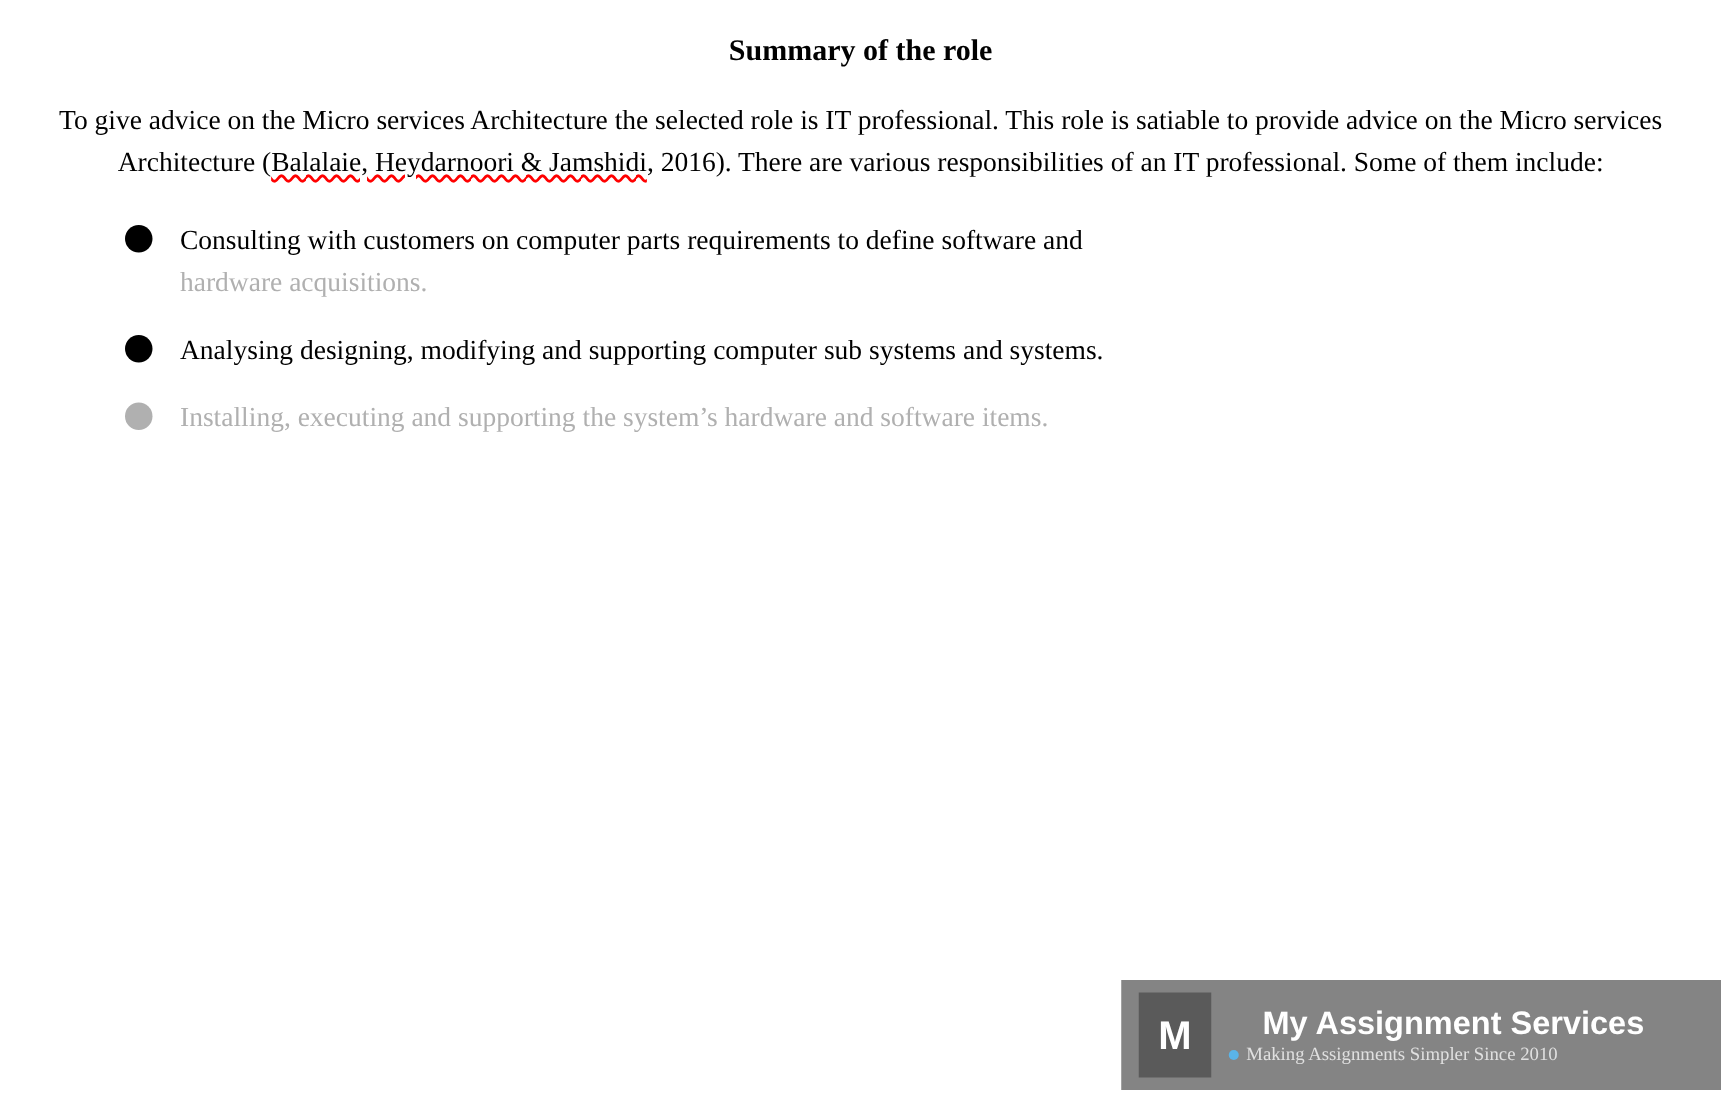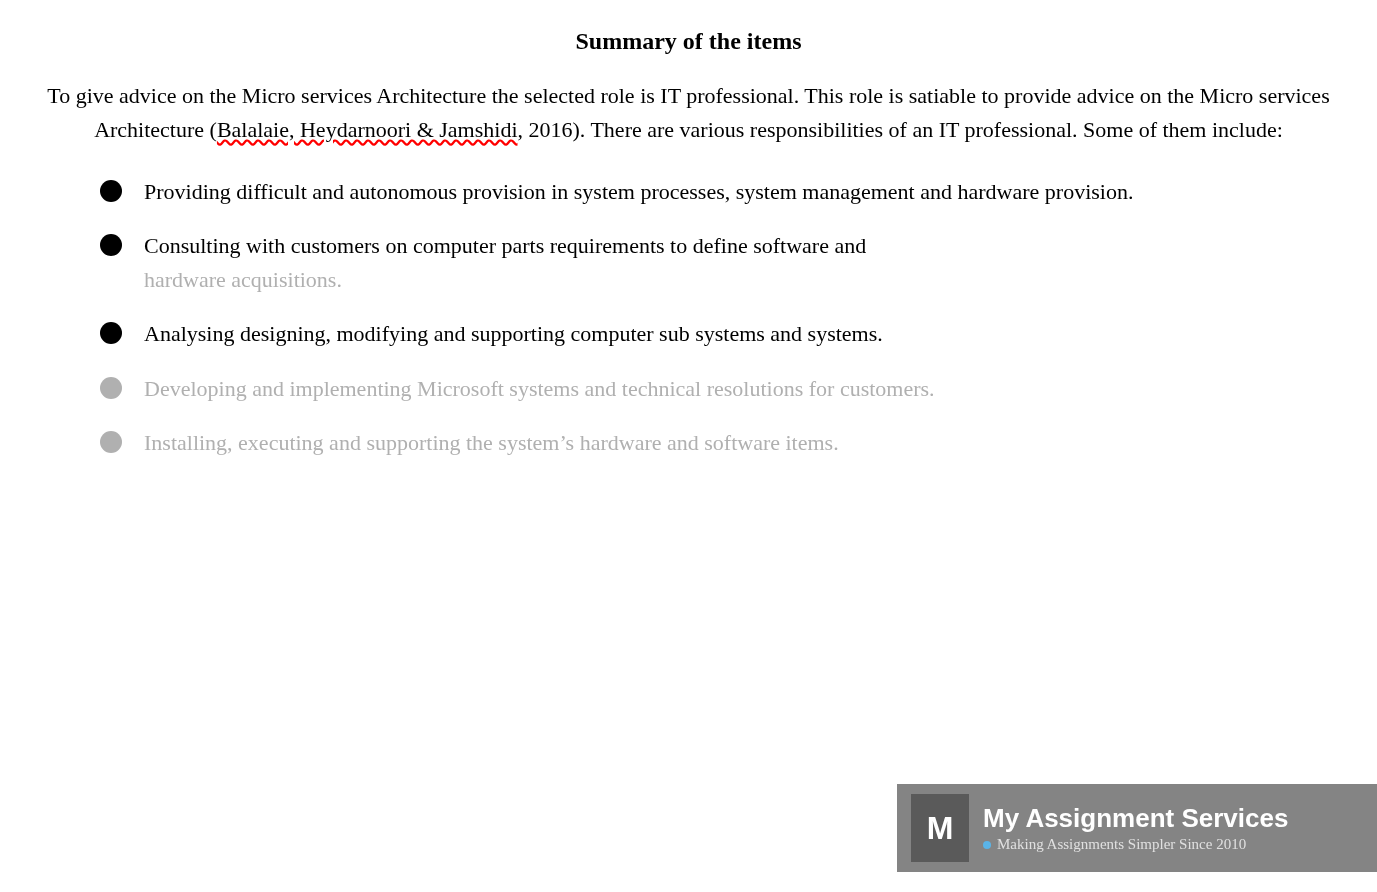--- a/index.html
+++ b/index.html
@@ -109,20 +109,21 @@
       display: flex;
       flex-direction: column;
     }
 
     .watermark-brand {
       font-size: 26px;
       font-weight: bold;
       color: #ffffff;
       font-family: Arial, sans-serif;
       white-space: nowrap;
+      margin-left: 27px;
     }
 
     .watermark-tagline {
       font-size: 15px;
       color: #e0e0e0;
       font-family: Liberation Serif, serif;
       white-space: nowrap;
       margin-top: 2px;
     }
 
@@ -131,50 +132,42 @@
       width: 8px;
       height: 8px;
       background: #5ab4e8;
       border-radius: 50%;
       margin-right: 6px;
     }
   </style>
 </head>
 <body>
 
-<div class="page-title">Summary of the items</div>
+<div class="page-title">Summary of the role</div>
 
 <div class="intro-paragraph">
   To give advice on the Micro services Architecture the selected role is IT professional. This role is satiable to provide advice on the Micro services Architecture (<span class="citation-underline">Balalaie, Heydarnoori &amp; Jamshidi</span>, 2016). There are various responsibilities of an IT professional. Some of them include:
 </div>
 
 <ul class="bullet-list">
 
-  <li>
-    <span class="bullet"></span>
-    <span class="item-text">Providing difficult and autonomous provision in system processes, system management and hardware provision.</span>
-  </li>
 
   <li>
     <span class="bullet"></span>
     <span class="item-text">
       Consulting with customers on computer parts requirements to define software and<br>
       <span style="color:#b0b0b0;">hardware acquisitions.</span>
     </span>
   </li>
 
   <li>
     <span class="bullet"></span>
     <span class="item-text">Analysing designing, modifying and supporting computer sub systems and systems.</span>
   </li>
 
-  <li class="faded">
-    <span class="bullet"></span>
-    <span class="item-text">Developing and implementing Microsoft systems and technical resolutions for customers.</span>
-  </li>
 
   <li class="faded">
     <span class="bullet"></span>
     <span class="item-text">Installing, executing and supporting the system’s hardware and software items.</span>
   </li>
 
 
 </ul>
 
 <div class="watermark">

